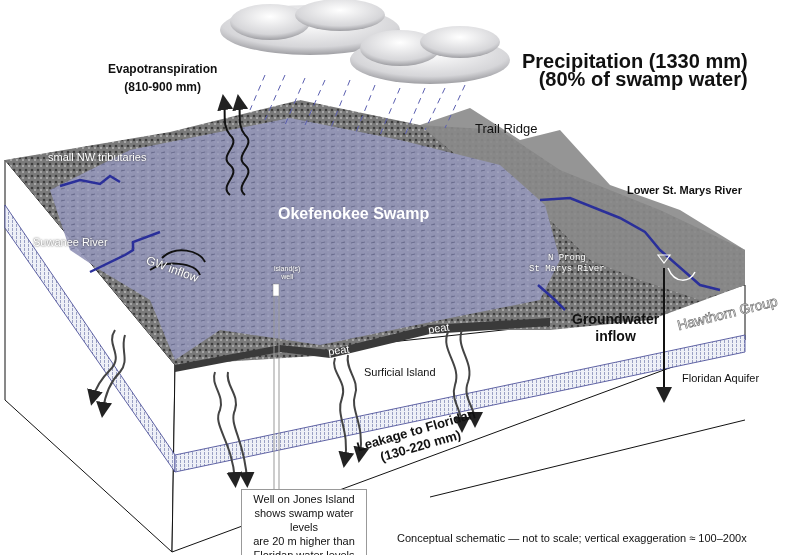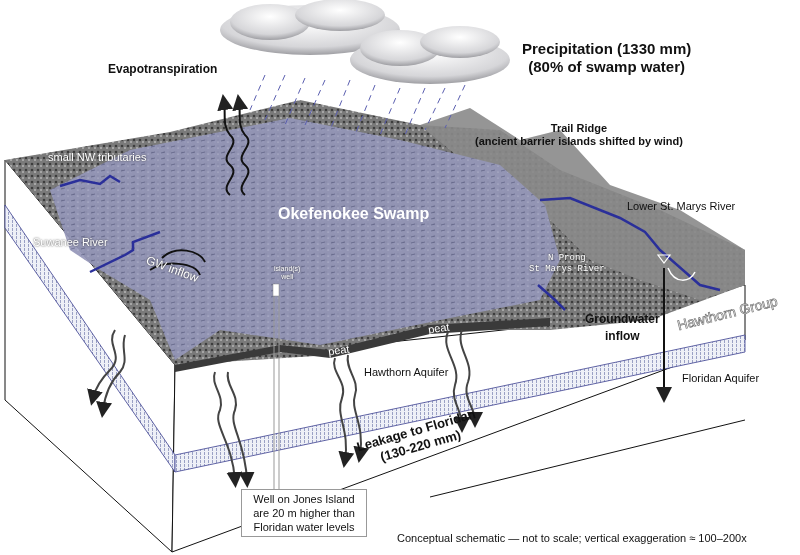--- a/index.html
+++ b/index.html
@@ -120,71 +120,72 @@
 
   <g>
     <path d="M658,255 L670,255 L664,263 Z" fill="none" stroke="#fff" stroke-width="1.2"></path>
     <line x1="664" y1="268" x2="664" y2="395" stroke="#111" stroke-width="2" marker-end="url(#arrow)"></line>
     <path d="M668,268 C675,285 690,282 695,272" fill="none" stroke="#fff" stroke-width="1.5"></path>
   </g>
 </svg>
 
 <div class="lbl bold center" style="left:108px;top:60px;font-size:12px;line-height:18px;">
   <div>Evapotranspiration</div>
+  <div>(810-900 mm)</div>
 </div>
 
-<div class="lbl bold center" style="left:522px;top:40px;font-size:15px;line-height:18px;">
+<div class="lbl bold center" style="left:522px;top:52px;font-size:20px;line-height:18px;text-align:right;">
   <div>Precipitation (1330 mm)</div>
   <div>(80% of swamp water)</div>
 </div>
 
-<div class="lbl center" style="left:475px;top:122px;font-size:11px;line-height:13px;font-weight:bold;">
+<div class="lbl center" style="left:475px;top:122px;font-size:13px;line-height:13px;">
   <div>Trail Ridge</div>
-  <div>(ancient barrier islands shifted by wind)</div>
 </div>
 
-<div class="lbl" style="left:627px;top:200px;font-size:11px;">Lower St. Marys River</div>
+<div class="lbl" style="left:627px;top:184px;font-size:11px;font-weight:bold;">Lower St. Marys River</div>
 
 <div class="lbl white" style="left:15px;top:151px;font-size:11px;padding-left:33px;">small NW tributaries</div>
 
 <div class="lbl white" style="left:33px;top:236px;font-size:11px;">Suwanee River</div>
 
 <div class="lbl white" style="left:145px;top:262px;font-size:12px;transform:rotate(20deg);">GW inflow</div>
 
 <div class="lbl white bold" style="left:278px;top:205px;font-size:16px;text-shadow:none;">Okefenokee Swamp</div>
 
 <div class="lbl white center" style="left:274px;top:265px;font-size:7px;line-height:8px;">
   <div>island(s)</div>
   <div>well</div>
 </div>
 
 <div class="lbl white center" style="left:529px;top:253px;font-size:9px;line-height:11px;font-family:Liberation Mono, monospace;">
   <div>N Prong</div>
   <div>St Marys River</div>
 </div>
 
-<div class="lbl bold center" style="left:572px;top:311px;font-size:12px;line-height:17px;margin-left:13px;">
+<div class="lbl bold center" style="left:572px;top:311px;font-size:14px;line-height:17px;">
   <div>Groundwater</div>
   <div>inflow</div>
 </div>
 
 <div class="lbl" style="left:676px;top:305px;font-size:14px;color:#fff;-webkit-text-stroke:0.7px #777;transform:rotate(-14deg);">Hawthorn Group</div>
 
 <div class="lbl" style="left:682px;top:372px;font-size:11px;">Floridan Aquifer</div>
 
-<div class="lbl" style="left:364px;top:366px;font-size:11px;">Hawthorn Aquifer</div>
+<div class="lbl" style="left:364px;top:366px;font-size:11px;">Surficial Island</div>
 
 <div class="lbl white" style="left:222px;top:359px;font-size:11px;text-shadow:none;transform:rotate(-8deg);">peat</div>
 <div class="lbl white" style="left:328px;top:344px;font-size:11px;text-shadow:none;transform:rotate(-8deg);">peat</div>
 <div class="lbl white" style="left:428px;top:322px;font-size:11px;text-shadow:none;transform:rotate(-8deg);">peat</div>
 
 <div class="lbl bold center" style="left:355px;top:440px;font-size:13px;line-height:16px;transform:rotate(-16deg);transform-origin:left top;">
   <div>Leakage to Floridan</div>
   <div>(130-220 mm)</div>
 </div>
 
 <div class="callout" style="left:241px;top:489px;width:118px;">
   <div>Well on Jones Island</div>
+  <div>shows swamp water levels</div>
   <div>are 20 m higher than</div>
   <div>Floridan water levels</div>
 </div>
 
 <div class="footer" style="left:397px;top:532px;">Conceptual schematic — not to scale; vertical exaggeration ≈ 100–200x</div>
 
 </body></html>

